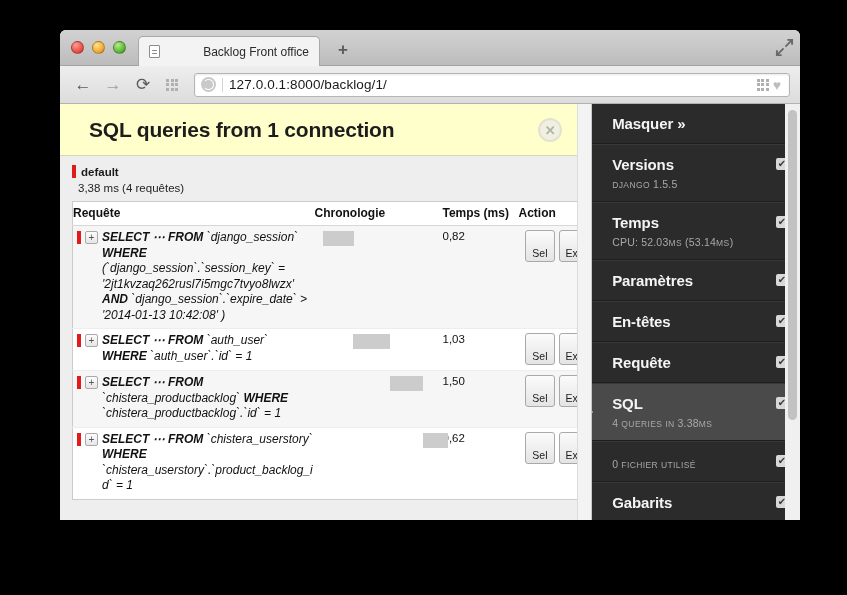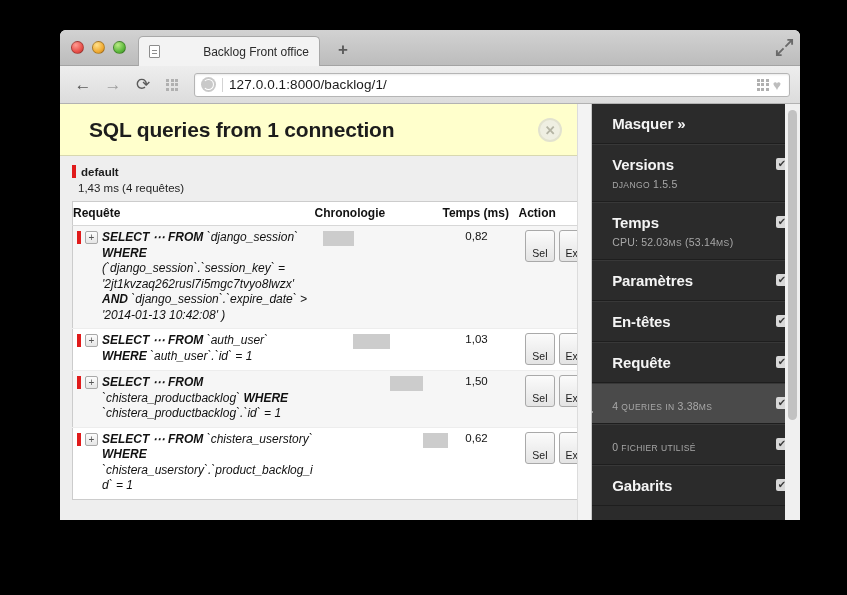--- a/index.html
+++ b/index.html
@@ -204,21 +204,21 @@
   }
   .query-sql b { font-weight: 700; }
 
   td.cell-timeline { position: relative; height: 1px; }
   .timeline-track { position: relative; height: 15px; margin-top: 1px; }
   .timeline-bar {
     position: absolute; top: 0; height: 15px;
     background: #cccccc;
   }
   td.cell-time {
-    text-align: center; padding-right: 8px !important;
+    text-align: left; padding-right: 8px !important;
     font-size: 11.5px; color: #111;
   }
   td.cell-action { padding-left: 6px !important; white-space: nowrap; }
   .act-btn {
     display: inline-block;
     min-width: 30px; text-align: right;
     padding: 16px 6px 2px;
     font-size: 10.5px; color: #1c1c1c;
     background: linear-gradient(#fbfbfb,#e4e4e4);
     border: 1px solid #a9a9a9; border-radius: 3px;
@@ -350,21 +350,21 @@
       <div id="panel-header">
         <div id="panel-title">SQL queries from 1 connection</div>
         <div id="panel-close-button">✕</div>
       </div>
 
       <div id="panel-body">
         <div id="db-alias-row">
           <span class="red-bar"></span>
           <span id="db-alias">default</span>
         </div>
-        <div id="db-summary">1,43 ms (4 requêtes)</div>
+        <div id="db-summary">3,38 ms (4 requêtes)</div>
 
         <table id="queries-table">
           <thead>
             <tr>
               <th class="col-query">Requête</th>
               <th class="col-timeline">Chronologie</th>
               <th class="col-time">Temps (ms)</th>
               <th class="col-action">Action</th>
             </tr>
           </thead>
@@ -462,20 +462,21 @@
           <div class="sb-item">
             <div class="sb-label">En-têtes</div>
             <div class="sb-check">✔</div>
           </div>
           <div class="sb-item">
             <div class="sb-label">Requête</div>
             <div class="sb-check">✔</div>
           </div>
           <div class="sb-item active">
             <div id="sidebar-pointer"></div>
+            <div class="sb-label">SQL</div>
             <div class="sb-sub">4 <span class="sc">QUERIES IN</span> 3.38<span class="sc">MS</span></div>
             <div class="sb-check">✔</div>
           </div>
           <div class="sb-item">
             <div class="sb-sub">0 <span class="sc">FICHIER UTILISÉ</span></div>
             <div class="sb-check">✔</div>
           </div>
           <div class="sb-item">
             <div class="sb-label">Gabarits</div>
             <div class="sb-check">✔</div>

